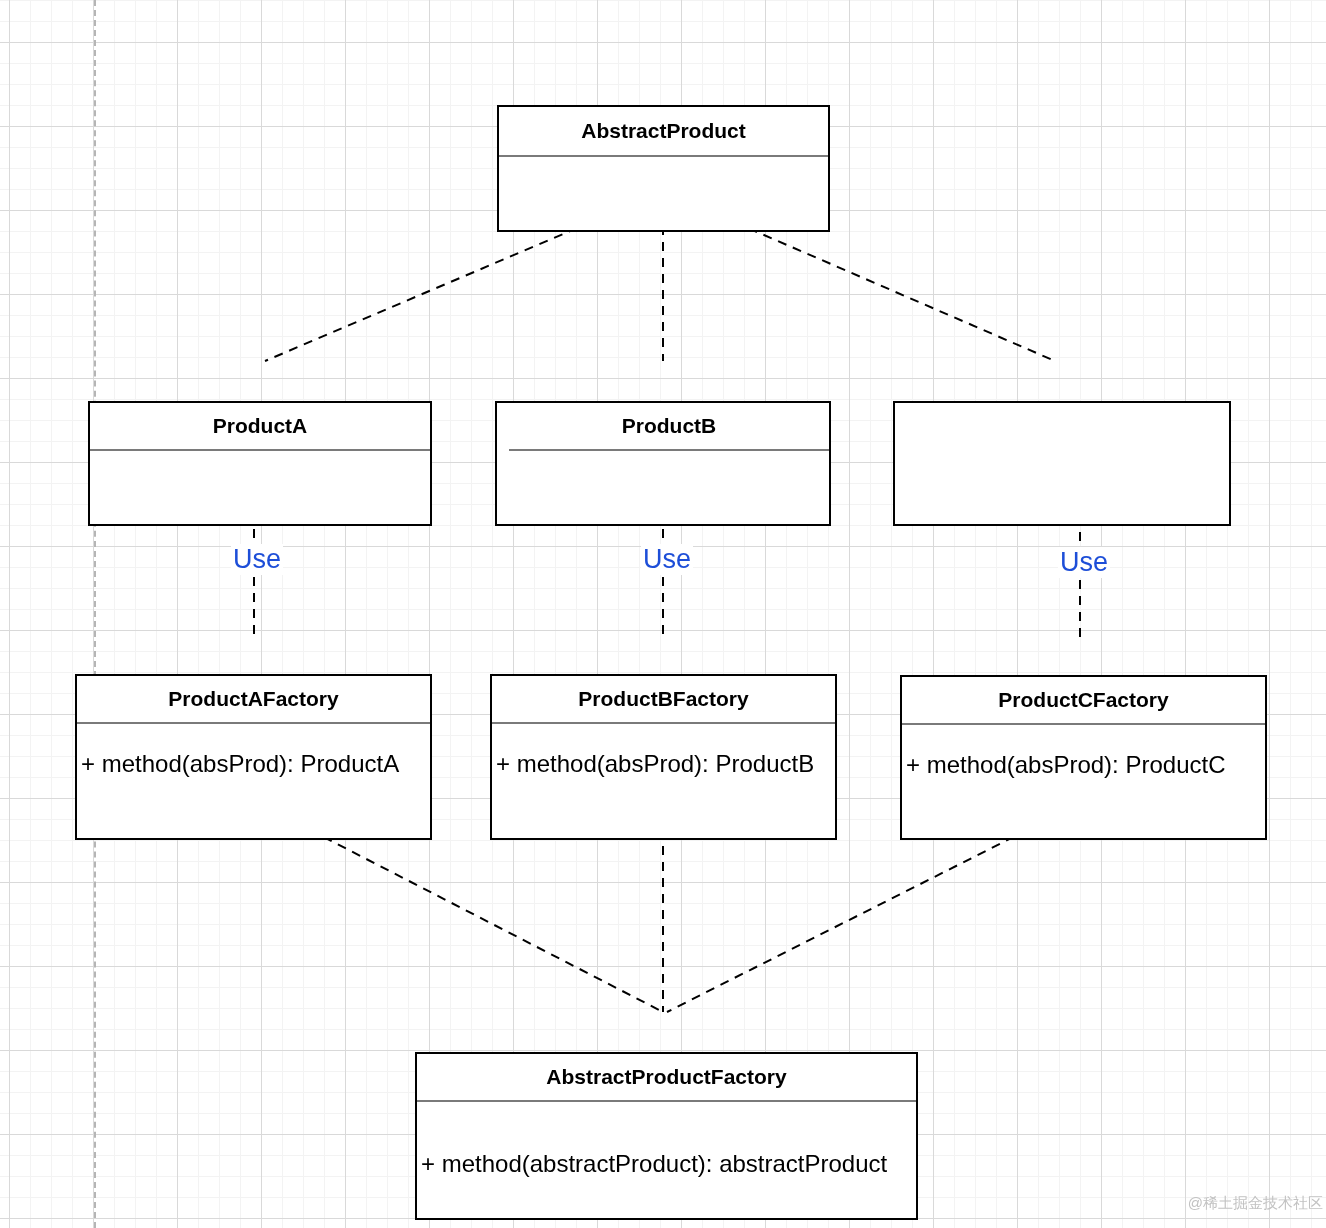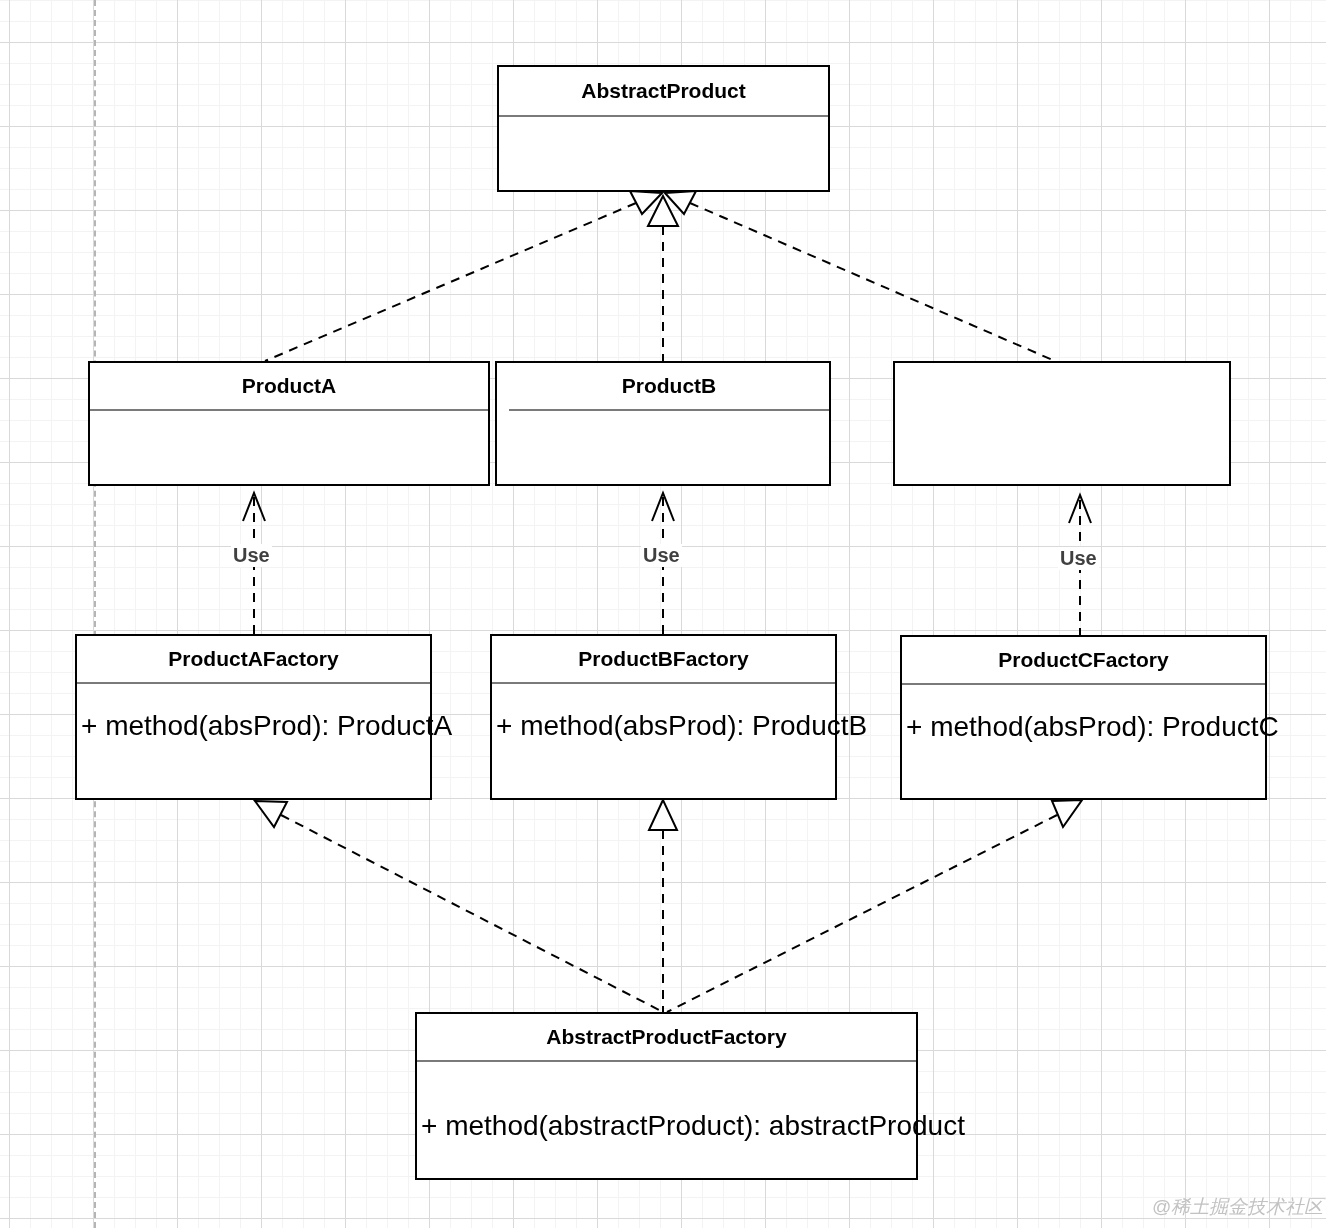--- a/index.html
+++ b/index.html
@@ -26,48 +26,47 @@
   }
   svg.edges{position:absolute;left:0;top:0;width:1326px;height:1228px;}
   .edge-line{stroke:#000;stroke-width:2;fill:none;stroke-dasharray:9 7;}
   .tri{fill:#fff;stroke:#000;stroke-width:2;stroke-linejoin:miter;}
   .open-arrow{fill:none;stroke:#000;stroke-width:2;stroke-linejoin:miter;}
   .uml-class{
     position:absolute;
     box-sizing:border-box;
     background:#fff;
     border:2px solid #000;
+    margin-top:40px;
   }
   .uml-title{
     box-sizing:border-box;
     display:flex;align-items:center;justify-content:center;
     font-weight:bold;font-size:21px;color:#000;
     border-bottom:2px solid #7a7a7a;
     white-space:nowrap;
   }
   .uml-body{
     box-sizing:border-box;
-    font-size:28px;color:#000;
+    font-size:24px;color:#000;
     padding-left:4px;
     white-space:nowrap;
   }
   .edge-label{
     position:absolute;
-    font-size:20px;color:#404040;
+    font-size:27px;color:#1d4ed8;
     background:#fff;
     padding:0 2px;
     white-space:nowrap;
-    font-weight:bold;
   }
   .watermark{
     position:absolute;
     right:3px;top:1194px;
-    font-size:19px;color:#c2c2c2;
+    font-size:15px;color:#c2c2c2;
     white-space:nowrap;
-    font-style:italic;
   }
 </style>
 </head>
 <body>
 
 <div class="canvas">
 
   <div class="guideline"></div>
 
   <svg class="edges" viewBox="0 0 1326 1228">
@@ -110,21 +109,21 @@
       <line class="edge-line" x1="1057" y1="815" x2="667" y2="1012"></line>
       <polygon class="tri" points="1082,800 1052,801 1063,827"></polygon>
     </g>
   </svg>
 
   <div class="uml-class" style="left:497px;top:65px;width:333px;height:127px;">
     <div class="uml-title" style="height:50px;">AbstractProduct</div>
     <div class="uml-body" style="height:73px;"></div>
   </div>
 
-  <div class="uml-class" style="left:88px;top:361px;width:402px;height:125px;">
+  <div class="uml-class" style="left:88px;top:361px;width:344px;height:125px;">
     <div class="uml-title" style="height:48px;">ProductA</div>
     <div class="uml-body" style="height:73px;"></div>
   </div>
 
   <div class="uml-class" style="left:495px;top:361px;width:336px;height:125px;padding-left:12px;">
     <div class="uml-title" style="height:48px;">ProductB</div>
     <div class="uml-body" style="height:73px;"></div>
   </div>
 
   <div class="uml-class" style="left:893px;top:361px;width:338px;height:125px;">

